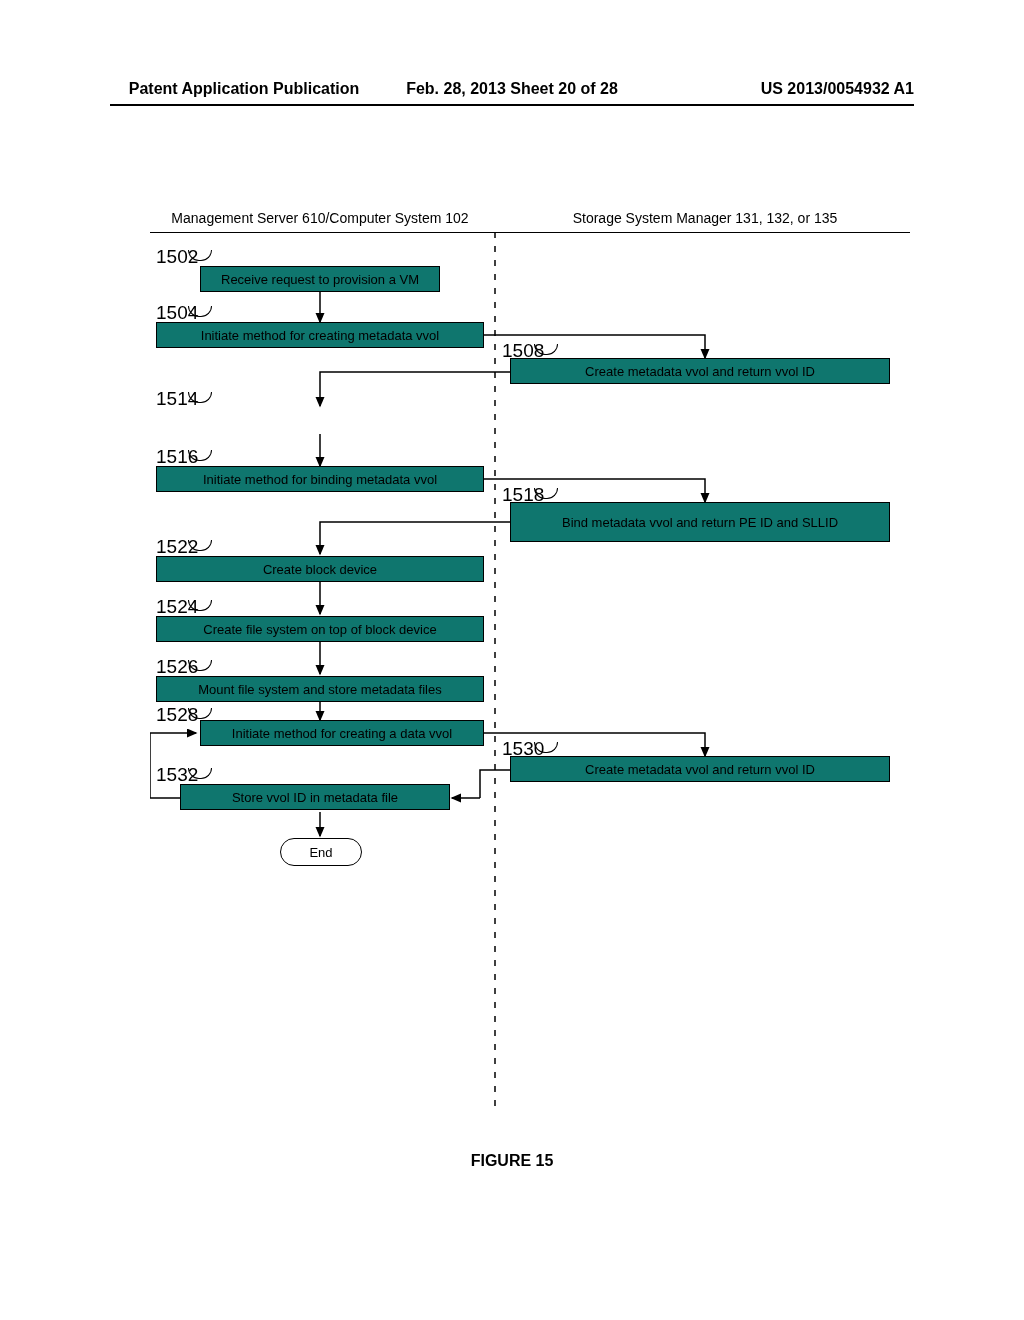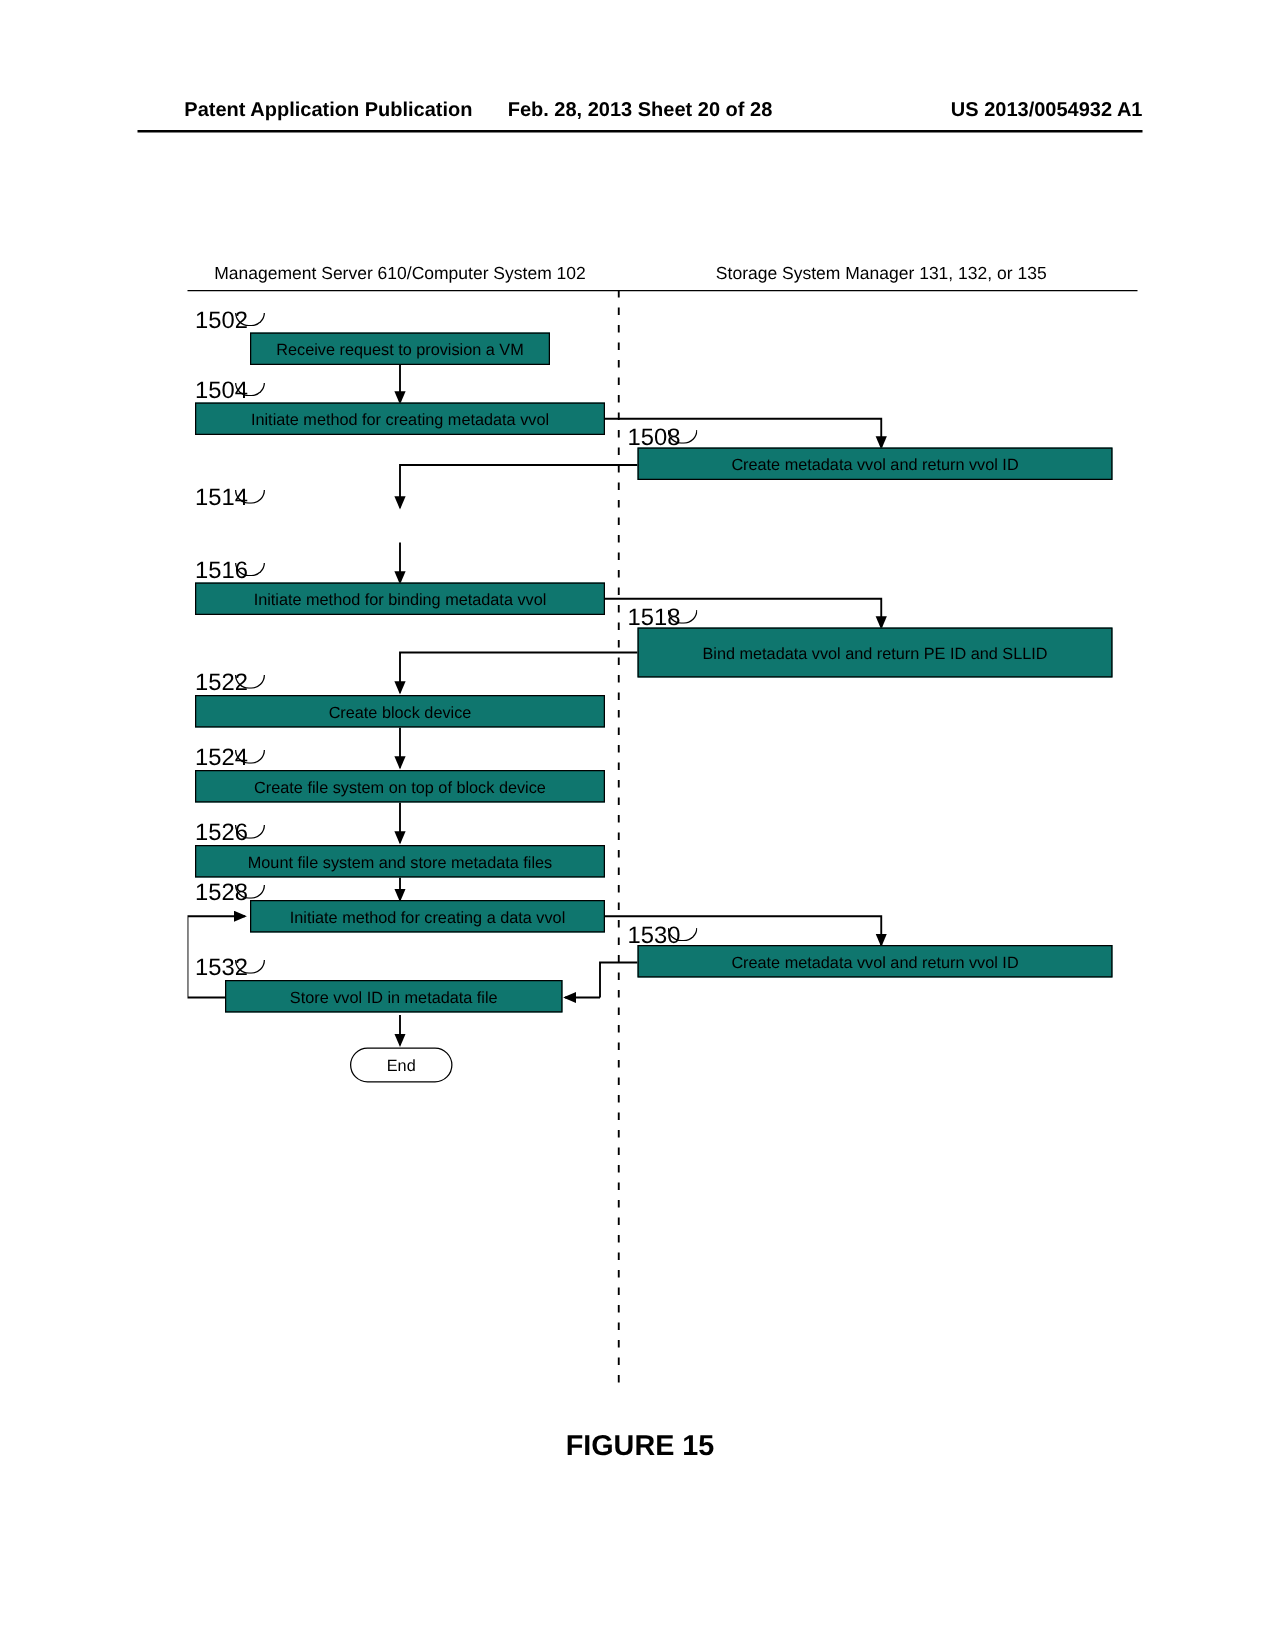--- a/index.html
+++ b/index.html
@@ -19,21 +19,21 @@
     position: absolute;
     top: 80px;
     left: 110px;
     right: 110px;
     border-bottom: 2px solid #000;
     padding-bottom: 6px;
     display: flex;
     font-size: 16px;
     font-weight: bold;
   }
-  .header .left { flex: 1; text-align: right; }
+  .header .left { flex: 1; text-align: center; }
   .header .mid { flex: 1; text-align: center; }
   .header .right { flex: 1; text-align: right; }
   .diagram {
     position: absolute;
     top: 210px;
     left: 150px;
     width: 760px;
     height: 930px;
   }
   .col-header {
@@ -92,21 +92,21 @@
     width: 760px;
     height: 930px;
     pointer-events: none;
   }
   .fig-caption {
     position: absolute;
     bottom: 150px;
     left: 0;
     width: 1024px;
     text-align: center;
-    font-size: 23px;
+    font-size: 16px;
     font-weight: bold;
   }
 </style>
 </head>
 <body>
 
 <div class="page">
 
   <div class="header">
     <div class="left">Patent Application Publication</div>

